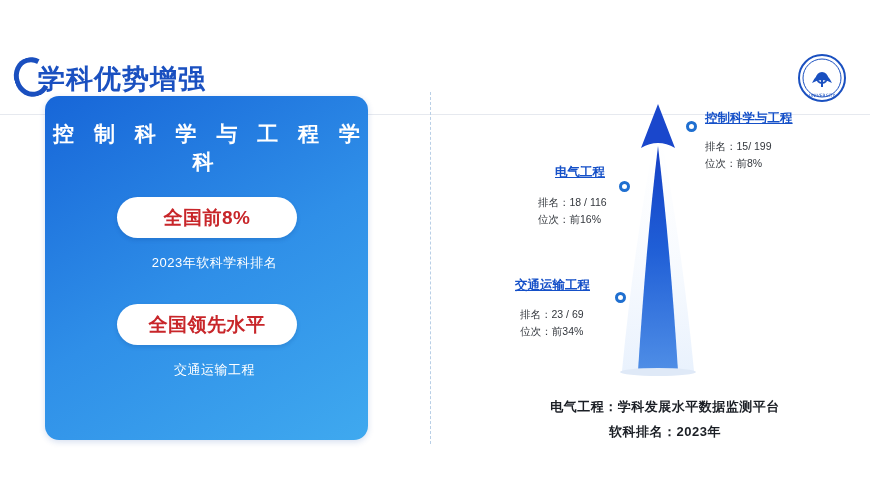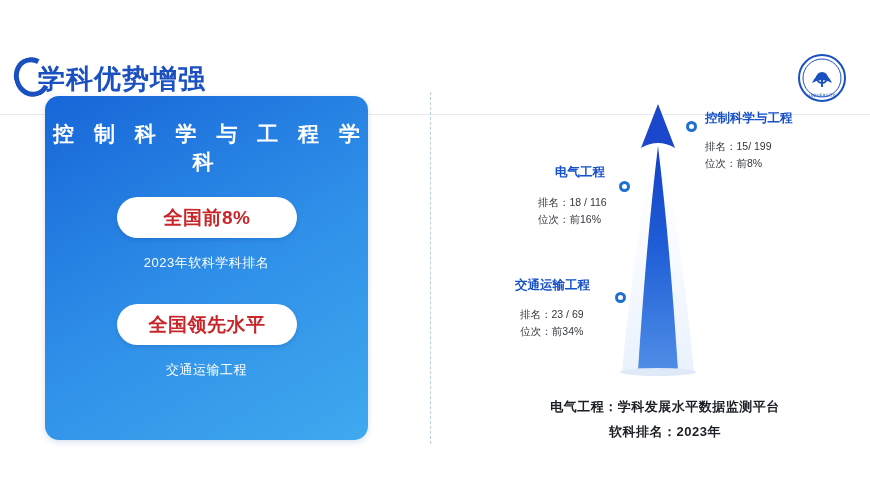--- a/index.html
+++ b/index.html
@@ -110,20 +110,21 @@
   .pill-1 { top: 101px; }
   .pill-2 { top: 208px; }
   .caption {
     position: absolute;
     left: 0;
     width: 323px;
     text-align: center;
     color: #ffffff;
     font-size: 13px;
     letter-spacing: 0.5px;
+    padding-left: 8px;
   }
   .caption-1 { top: 158px; }
   .caption-2 { top: 265px; }
 
   
   .divider {
     position: absolute;
     left: 430px;
     top: 92px;
     width: 0;
@@ -149,20 +150,21 @@
     background: #ffffff;
     border: 3px solid #1f6fd0;
     box-sizing: border-box;
   }
   .node-label {
     position: absolute;
     font-size: 12.5px;
     font-weight: bold;
     color: #1550c8;
     white-space: nowrap;
+    text-decoration: underline;
   }
   .node-sub {
     position: absolute;
     font-size: 10.5px;
     color: #33373d;
     line-height: 17px;
     white-space: nowrap;
   }
 
   

